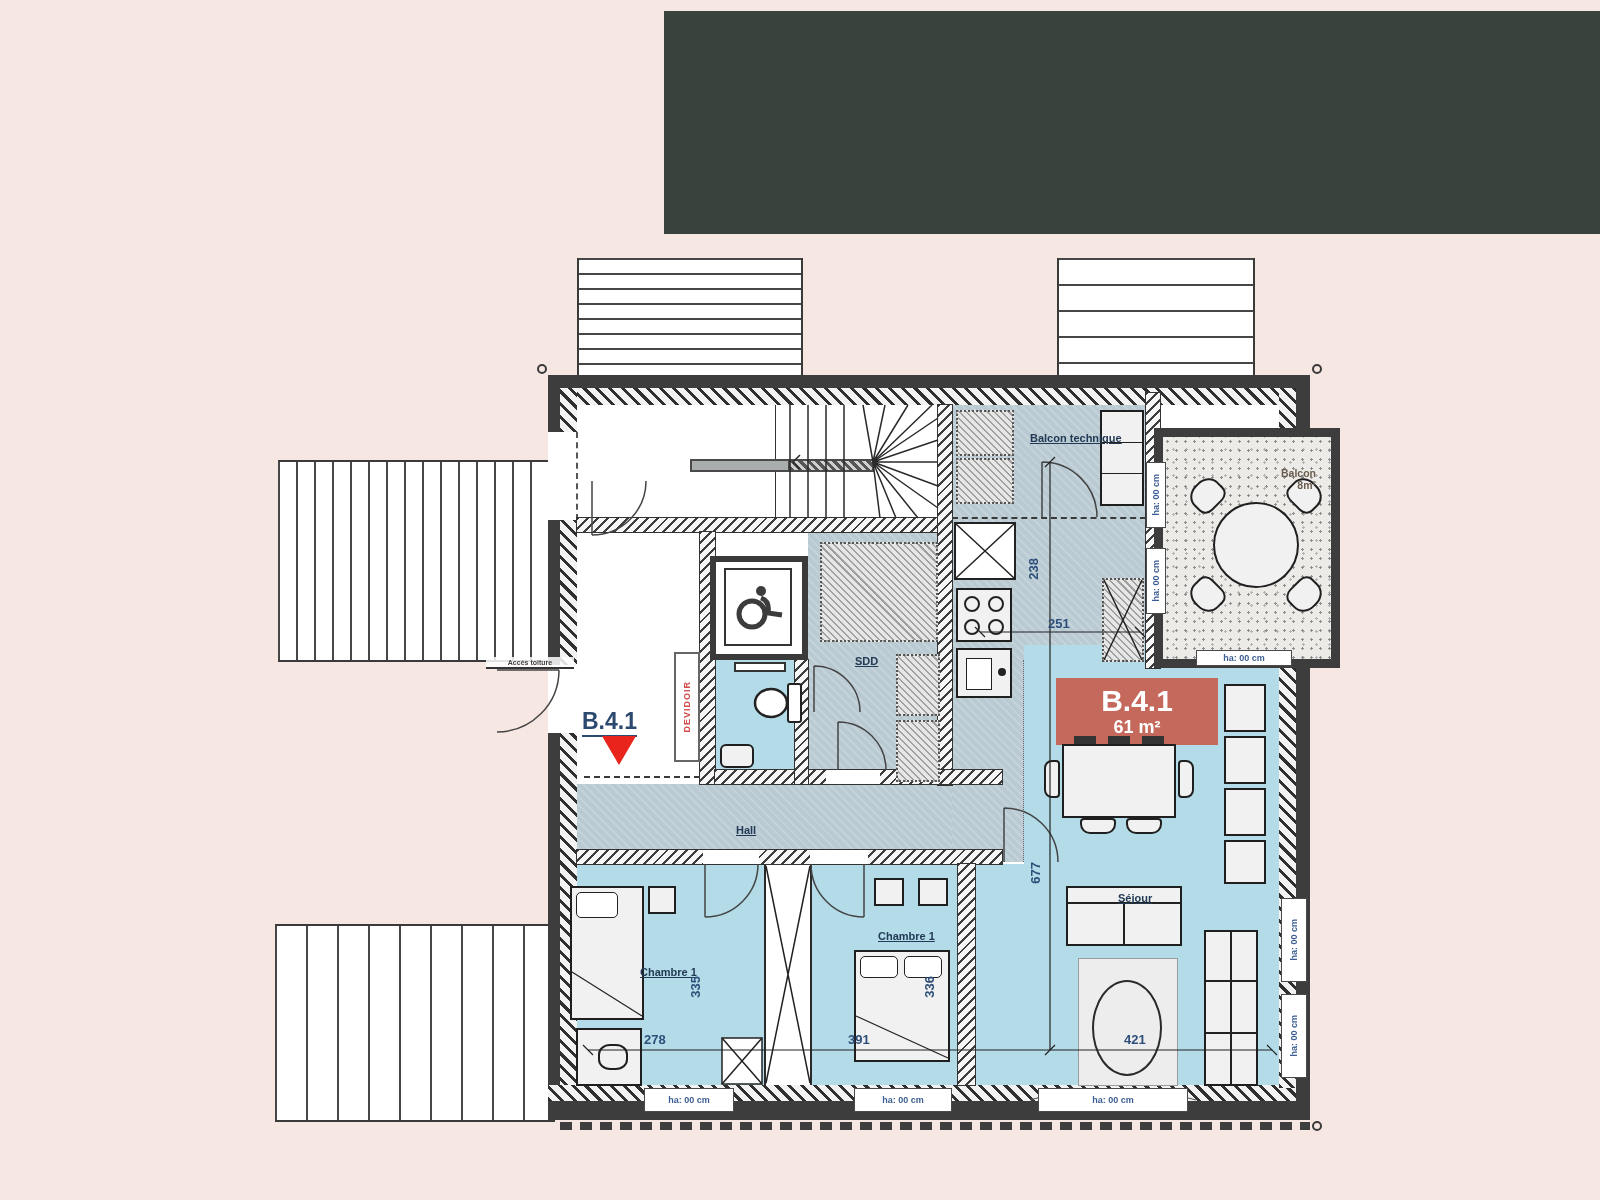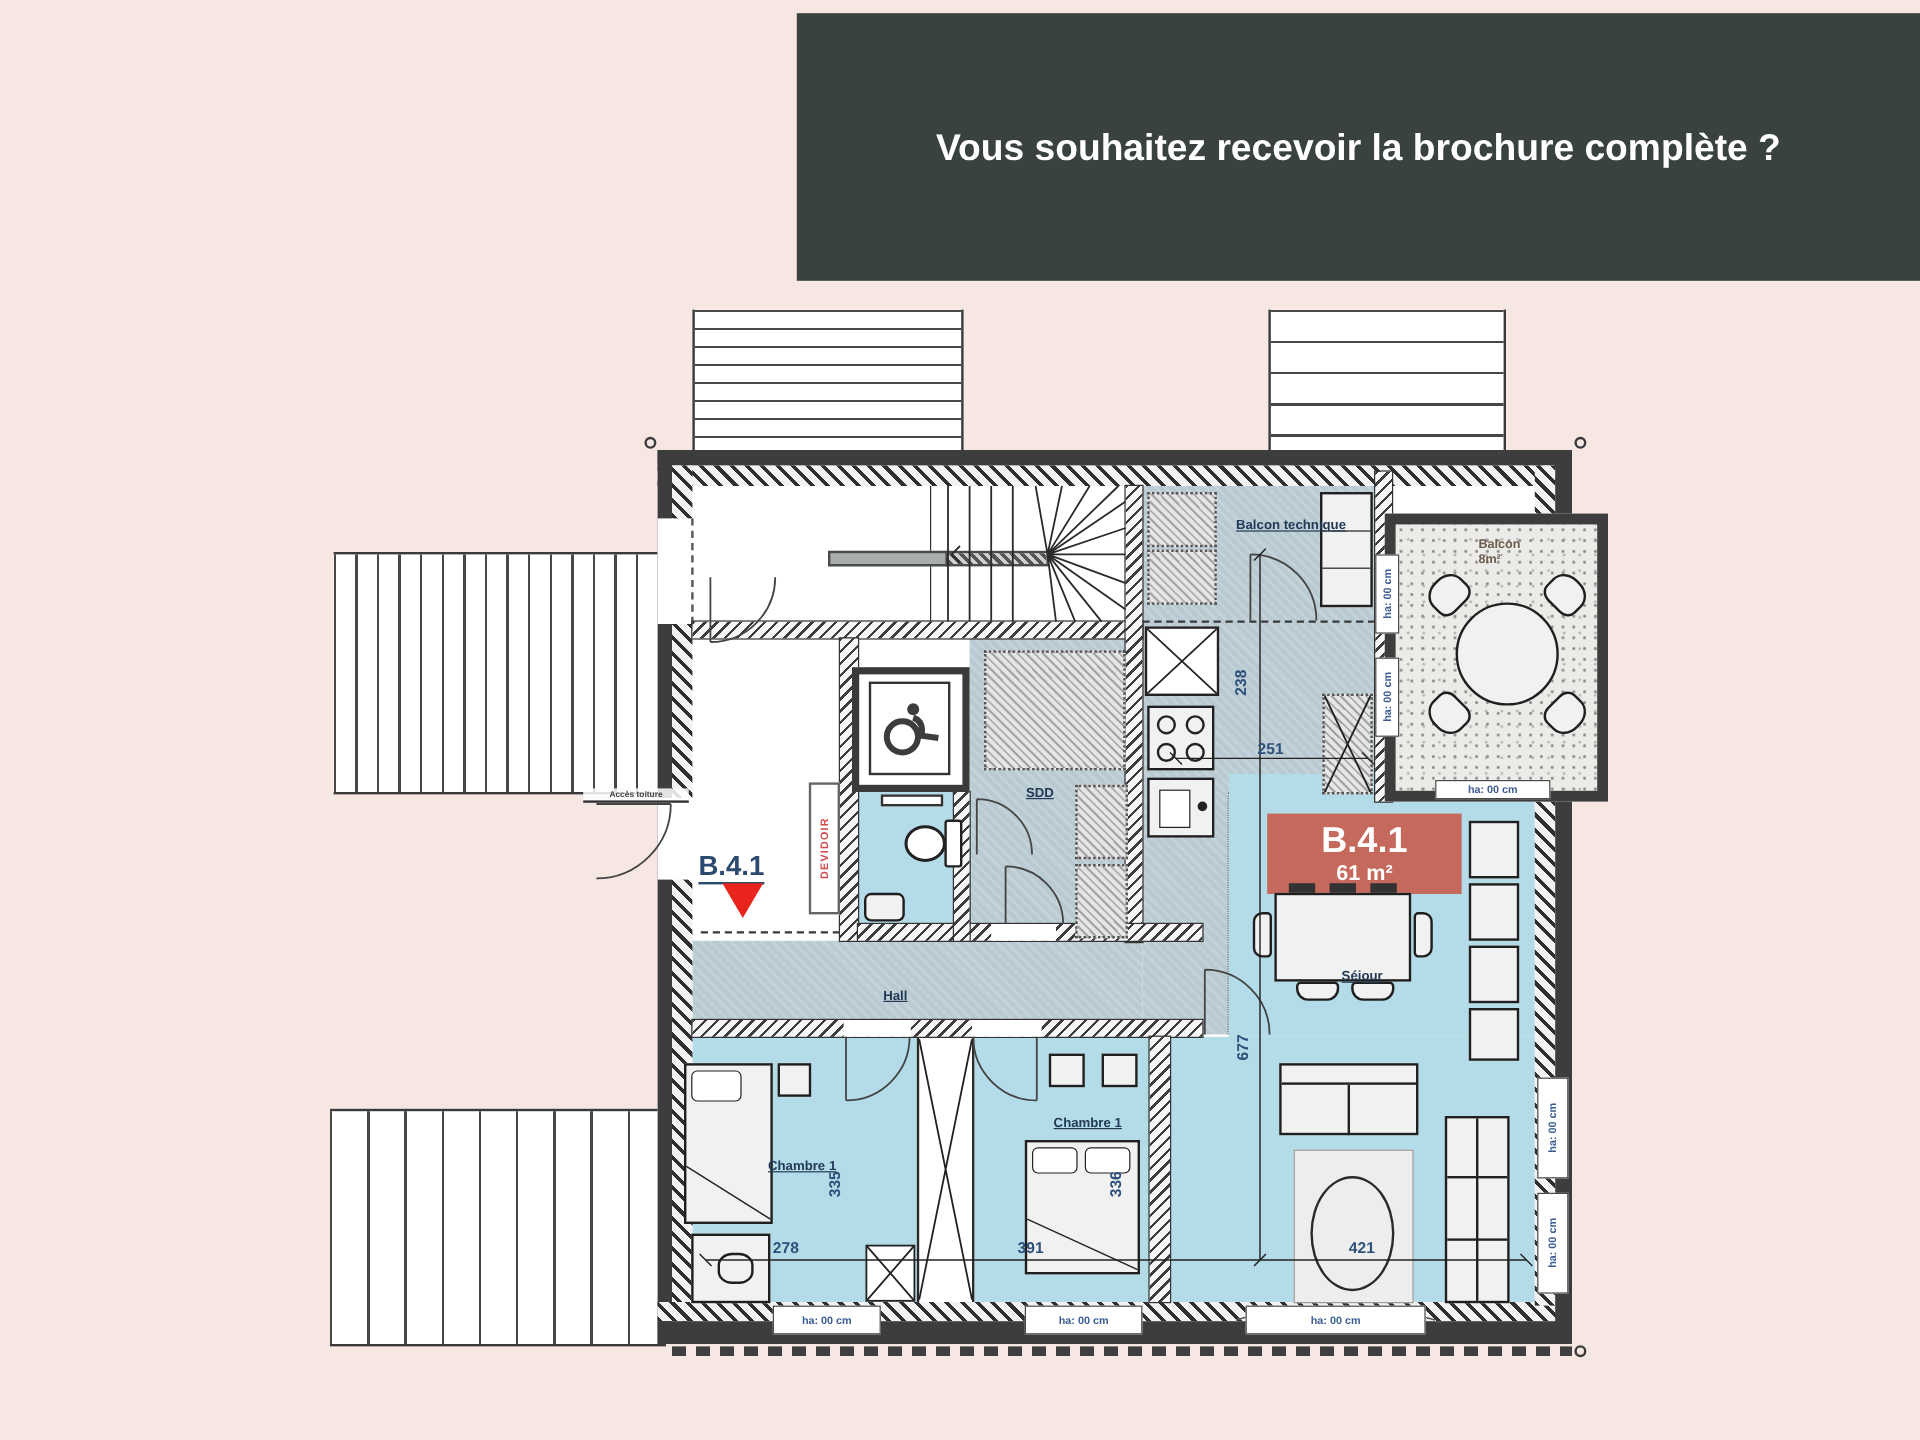--- a/index.html
+++ b/index.html
@@ -62,31 +62,30 @@
 
   #devidoir { left:674px; top:652px; width:26px; height:110px; background:#fff; border:2px solid #666;
               display:flex; align-items:center; justify-content:center; }
   #devidoir span { writing-mode:vertical-rl; transform:rotate(180deg); color:#d24c4c;
                    font-size:9px; font-weight:bold; letter-spacing:1px; }
 
   #acces-chip { left:486px; top:657px; width:88px; height:12px; background:rgba(255,255,255,.85);
                 border-bottom:2px solid #333; color:#444; font-size:7px; font-weight:bold;
                 display:flex; align-items:center; justify-content:center; }
 
-  #balcon-label { left:1232px; top:448px; width:84px; text-align:left; color:#6a5d4f;
+  #balcon-label { left:1232px; top:467px; width:84px; text-align:right; color:#6a5d4f;
                   font-size:10.5px; font-weight:bold; line-height:12px; }
 
   .dash { border-top:2px dashed #3a3a3a; height:0; }
   .sill { background-image: repeating-linear-gradient(to right, #3f3f3f 0 12px, transparent 12px 20px); }
 </style>
 </head>
 <body>
 
 <div id="banner" class="abs">
-  <div class="bline">Vous souhaitez recevoir la brochure complète ?</div>
 </div>
 
 <div class="abs hstripes" style="left:577px;top:258px;width:226px;height:118px;--gap:15px"></div>
 <div class="abs hstripes" style="left:1057px;top:258px;width:198px;height:118px;--gap:26px"></div>
 <div class="abs vstripes" style="left:278px;top:460px;width:278px;height:202px;--gap:18px"></div>
 <div class="abs vstripes" style="left:275px;top:924px;width:280px;height:198px;--gap:31px"></div>
 
 <div class="abs" style="left:548px;top:375px;width:762px;height:745px;background:#fff"></div>
 
 <div class="abs gblue" style="left:952px;top:405px;width:194px;height:255px"></div>
@@ -276,21 +275,21 @@
   <g fill="none" stroke="#3a3a3a" stroke-width="2">
     <circle cx="1317" cy="369" r="4"></circle>
     <circle cx="1317" cy="1126" r="4"></circle>
     <circle cx="542" cy="369" r="4"></circle>
   </g>
 </svg>
 
 <div class="abs rlabel" style="left:1030px;top:432px">Balcon technique</div>
 <div class="abs rlabel" style="left:855px;top:655px">SDD</div>
 <div class="abs rlabel" style="left:736px;top:824px">Hall</div>
-<div class="abs rlabel" style="left:1118px;top:808px">Séjour</div>
+<div class="abs rlabel" style="left:1118px;top:892px">Séjour</div>
 <div class="abs rlabel" style="left:878px;top:930px">Chambre 1</div>
 <div class="abs rlabel" style="left:640px;top:966px">Chambre 1</div>
 
 <div class="abs dim vdim" style="left:1026px;top:558px">238</div>
 <div class="abs dim" style="left:1048px;top:616px">251</div>
 <div class="abs dim vdim" style="left:1028px;top:862px">677</div>
 <div class="abs dim" style="left:1124px;top:1032px">421</div>
 <div class="abs dim" style="left:644px;top:1032px">278</div>
 <div class="abs dim vdim" style="left:688px;top:976px">335</div>
 <div class="abs dim" style="left:848px;top:1032px">391</div>

